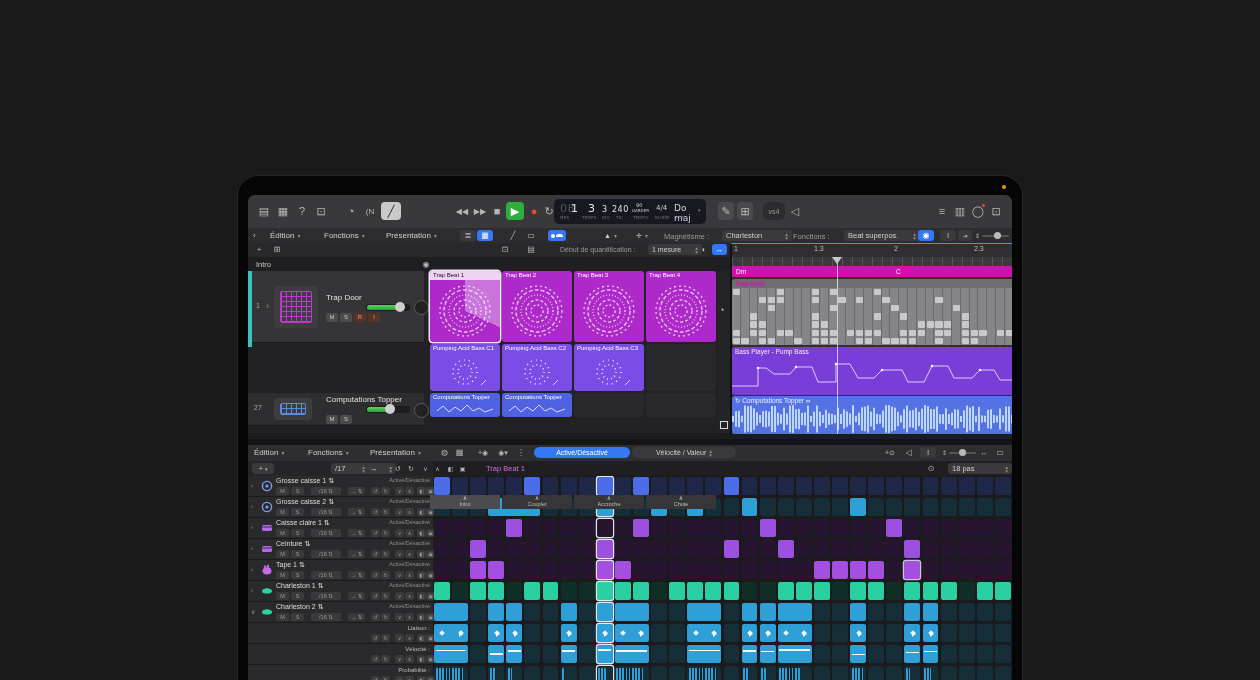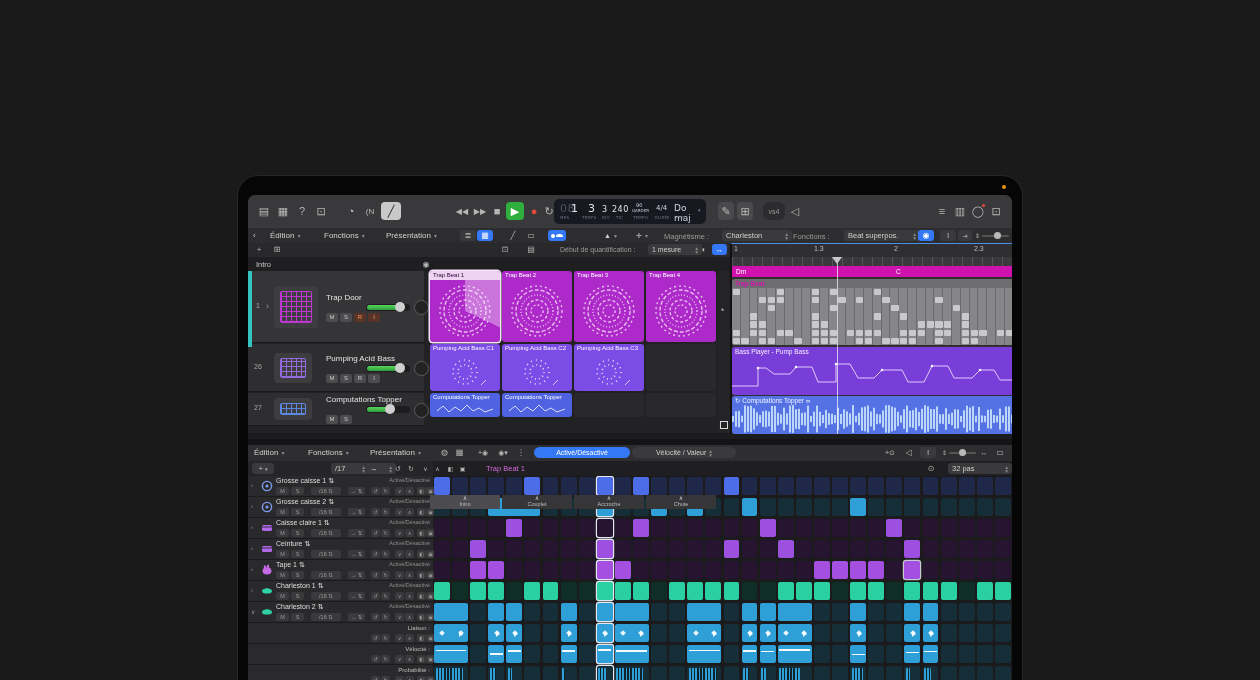--- a/index.html
+++ b/index.html
@@ -222,33 +222,20 @@
             <div class="ttile" style="position: absolute; left: 26px; top: 14.5px; width: 44px; height: 42px;">
               <div style="position: absolute; inset: 5px 6px; border: 1px solid rgb(196, 55, 216); border-radius: 2px; background-image: repeating-linear-gradient(90deg, rgb(196, 55, 216) 0px, rgb(196, 55, 216) 1px, transparent 1px, transparent 5px), repeating-linear-gradient(0deg, rgb(196, 55, 216) 0px, rgb(196, 55, 216) 1px, transparent 1px, transparent 5px); opacity: 0.95;"></div>
             </div>
             <div class="tname" style="position: absolute; left: 78px; top: 21.5px;">Trap Door</div>
             <div style="position: absolute; left: 78px; top: 33.5px; white-space: nowrap;"><span class="tchip">M</span><span class="tchip">S</span><span class="tchip rec">R</span><span class="tchip rec">I</span></div>
             <div class="slider" style="position: absolute; left: 118px; top: 32.5px; width: 44px; height: 7px;">
               <div class="fill" style="width: 32.76px;"></div>
               <div class="thumb" style="left: 28.76px;"></div>
             </div>
             <div class="knob" style="position: absolute; left: 166px; top: 29px;"></div>
-          </div>
-          <div class="trackrow" style="position: absolute; left: 0px; top: 73px; width: 176px; height: 47px;">
-            <div style="position: absolute; left: 2px; top: 18.5px; width: 16px; text-align: center; font-size: 7px; color: rgb(168, 168, 168);">26</div>
-            <div class="ttile" style="position: absolute; left: 26px; top: 8.5px; width: 38px; height: 30px;">
-              <div style="position: absolute; inset: 5px 6px; border: 1px solid rgb(154, 108, 232); border-radius: 2px; background-image: repeating-linear-gradient(90deg, rgb(154, 108, 232) 0px, rgb(154, 108, 232) 1px, transparent 1px, transparent 5px), repeating-linear-gradient(0deg, rgb(154, 108, 232) 0px, rgb(154, 108, 232) 1px, transparent 1px, transparent 5px); opacity: 0.95;"></div>
-            </div>
-            <div class="tname" style="position: absolute; left: 78px; top: 9.5px;">Pumping Acid Bass</div>
-            <div style="position: absolute; left: 78px; top: 21.5px; white-space: nowrap;"><span class="tchip">M</span><span class="tchip">S</span><span class="tchip">R</span><span class="tchip">I</span></div>
-            <div class="slider" style="position: absolute; left: 118px; top: 20.5px; width: 44px; height: 7px;">
-              <div class="fill" style="width: 32.76px;"></div>
-              <div class="thumb" style="left: 28.76px;"></div>
-            </div>
-            <div class="knob" style="position: absolute; left: 166px; top: 17px;"></div>
           </div>
           <div class="trackrow" style="position: absolute; left: 0px; top: 122px; width: 176px; height: 32px;">
             <div style="position: absolute; left: 2px; top: 11px; width: 16px; text-align: center; font-size: 7px; color: rgb(168, 168, 168);">27</div>
             <div class="ttile" style="position: absolute; left: 26px; top: 5px; width: 38px; height: 22px;">
               <div style="position: absolute; inset: 5px 6px; border: 1px solid rgb(95, 141, 232); border-radius: 2px; background-image: repeating-linear-gradient(90deg, rgb(95, 141, 232) 0px, rgb(95, 141, 232) 1px, transparent 1px, transparent 5px), repeating-linear-gradient(0deg, rgb(95, 141, 232) 0px, rgb(95, 141, 232) 1px, transparent 1px, transparent 5px); opacity: 0.95;"></div>
             </div>
             <div class="tname" style="position: absolute; left: 78px; top: 2px;">Computations Topper</div>
             <div style="position: absolute; left: 78px; top: 14px; white-space: nowrap;"><span class="tchip">M</span><span class="tchip">S</span></div>
             <div class="slider" style="position: absolute; left: 118px; top: 13px; width: 44px; height: 7px;">
               <div class="fill" style="width: 23.1px;"></div>
@@ -595,21 +582,21 @@
             </div>
           <div class="mini plain" style="left:144px;top:2px;width:12px;height:11px;font-size:7px">↺</div>
           <div class="mini plain" style="left:157px;top:2px;width:12px;height:11px;font-size:7px">↻</div>
           <div class="mini plain" style="left:172px;top:2px;width:11px;height:11px;font-size:6px">∨</div>
           <div class="mini plain" style="left:184px;top:2px;width:11px;height:11px;font-size:6px">∧</div>
           <div class="mini plain" style="left:197px;top:2px;width:11px;height:11px;font-size:6px">◧</div>
           <div class="mini plain" style="left:209px;top:2px;width:11px;height:11px;font-size:6px">▣</div>
           <span class="abs" style="left:238px;top:3px;font-size:7.5px;color:#d46ae0">Trap Beat 1</span>
           <div class="mini plain" style="left:676px;top:2px;width:14px;height:11px">⊙</div>
           <div class="selbox abs" style="left:700px;top:2px;width:56px;height:11px">
-            <span>32 pas</span>
+            <span>18 pas</span>
               <span class="updn">▴<br>▾</span>
             </div>
         </div>
         <div id="ss-grid" style="position: absolute; left: 0px; top: 31px; width: 764px; height: 210px; overflow: hidden;">
             <div class="rowhead" style="position: absolute; left: 0px; top: 0px; width: 185px; height: 20px;">
               <div style="position: absolute; left: 3px; top: 6px; font-size: 6px; color: rgb(154, 154, 154);">›</div>
               <svg width="12" height="12" style="position:absolute;left:13px;top:4px">
                 <circle cx="6" cy="6" r="4.6" fill="none" stroke="#7c9bf0" stroke-width="1.4"></circle>
                 <circle cx="6" cy="6" r="1.6" fill="#7c9bf0"></circle>
               </svg>

